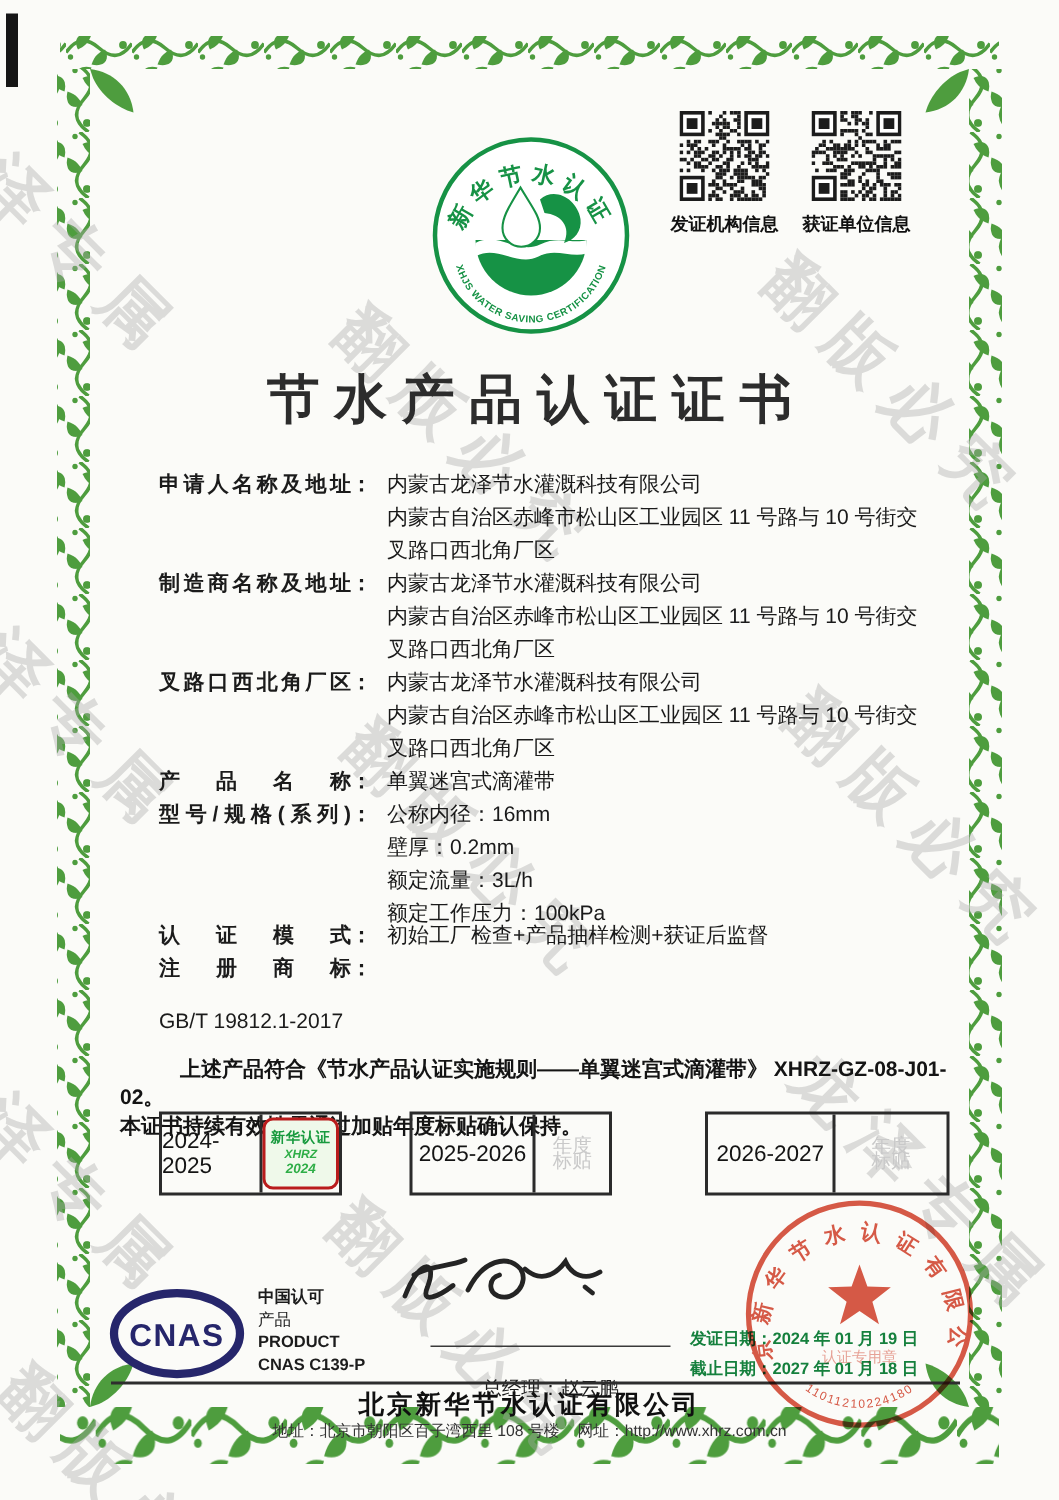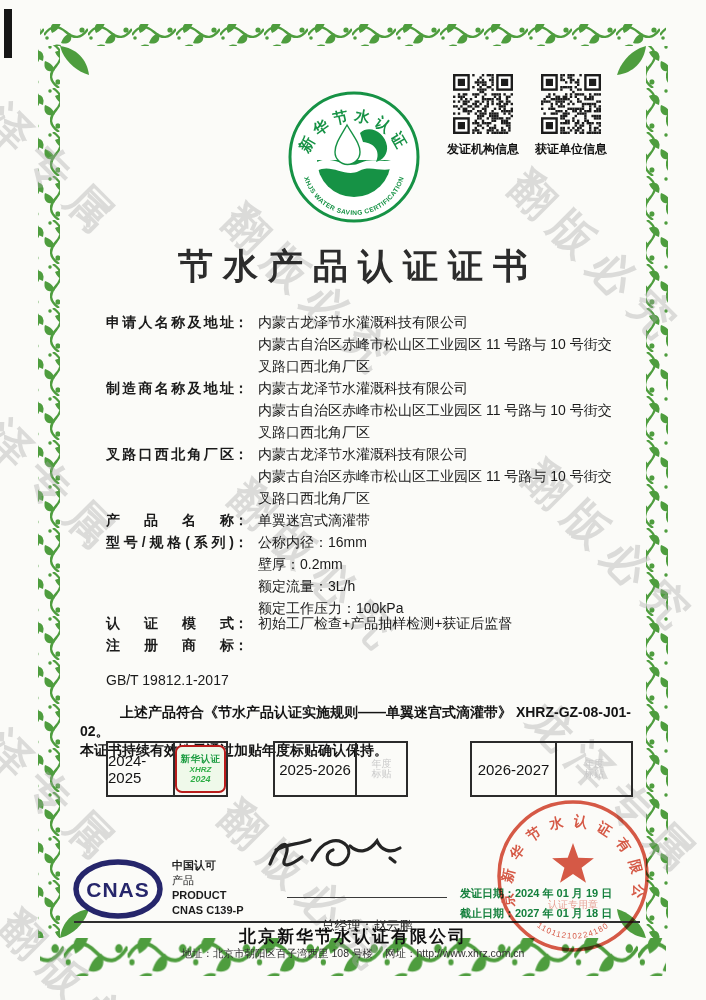--- a/index.html
+++ b/index.html
@@ -29,21 +29,21 @@
   .statement .l1{text-indent:40px;}
   .yboxes{position:absolute;left:0;top:741px;width:100%;height:58px;z-index:2;}
   .ybox{position:absolute;height:56px;border:2px solid #2b2b2b;box-sizing:border-box;display:flex;}
   .ybox .range{display:flex;align-items:center;justify-content:center;font-size:15px;color:#141414;}
   .ybox .cell2{border-left:2px solid #2b2b2b;flex:1;display:flex;align-items:center;justify-content:center;}
   .sticker{width:47px;height:44px;border:2px solid #b91c1c;border-radius:7px;background:#eff9ea;
            display:flex;flex-direction:column;align-items:center;justify-content:center;line-height:1.15;}
   .st1{font-size:9.5px;font-weight:bold;color:#189a3e;letter-spacing:.5px;}
   .st2{font-size:8px;font-weight:bold;font-style:italic;color:#2fae47;}
   .st3{font-size:9px;font-weight:bold;font-style:italic;color:#2fae47;}
-  .ph{font-size:10px;line-height:10px;color:#c9c9c9;text-align:right;white-space:pre-line;}
+  .ph{font-size:13px;line-height:10px;color:#c9c9c9;text-align:right;white-space:pre-line;}
   .cnas-logo{position:absolute;left:70px;top:854px;z-index:2;}
   .cnas-text{position:absolute;left:172px;top:858px;z-index:2;font-size:11px;line-height:15px;
              font-weight:bold;color:#1c1c1c;}
   .cnas-text .thin{font-weight:normal;}
   .signature{position:absolute;left:262px;top:826px;z-index:2;}
   .role{position:absolute;left:287px;top:897px;width:160px;z-index:2;border-top:1.5px solid #3a3a3a;
         text-align:center;font-size:13px;color:#1b1b1b;padding-top:19px;}
   .dates{position:absolute;left:448px;top:883px;z-index:2;font-size:11px;font-weight:bold;
          line-height:20px;color:#15803d;white-space:nowrap;margin-left:12px;}
   .hr{position:absolute;left:74px;top:921px;width:566px;border-top:2px solid #2e2e2e;z-index:2;}

